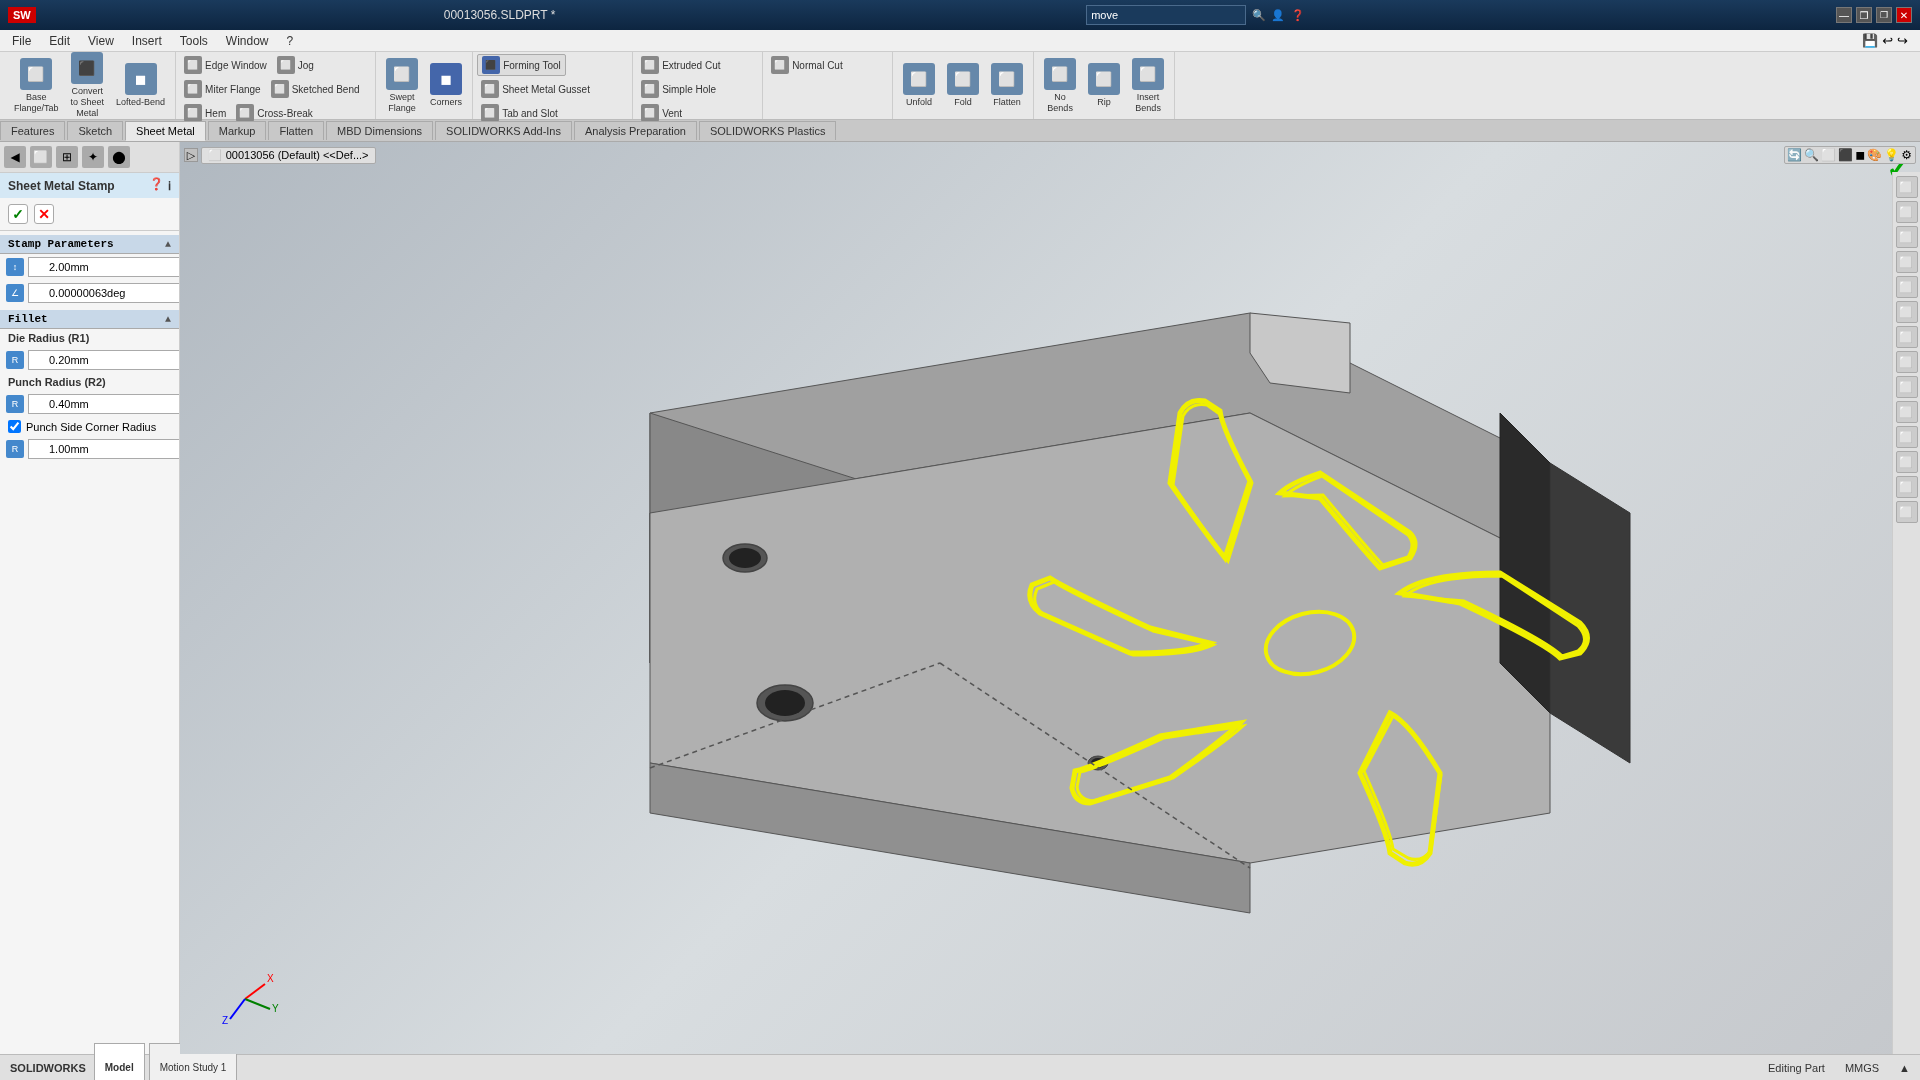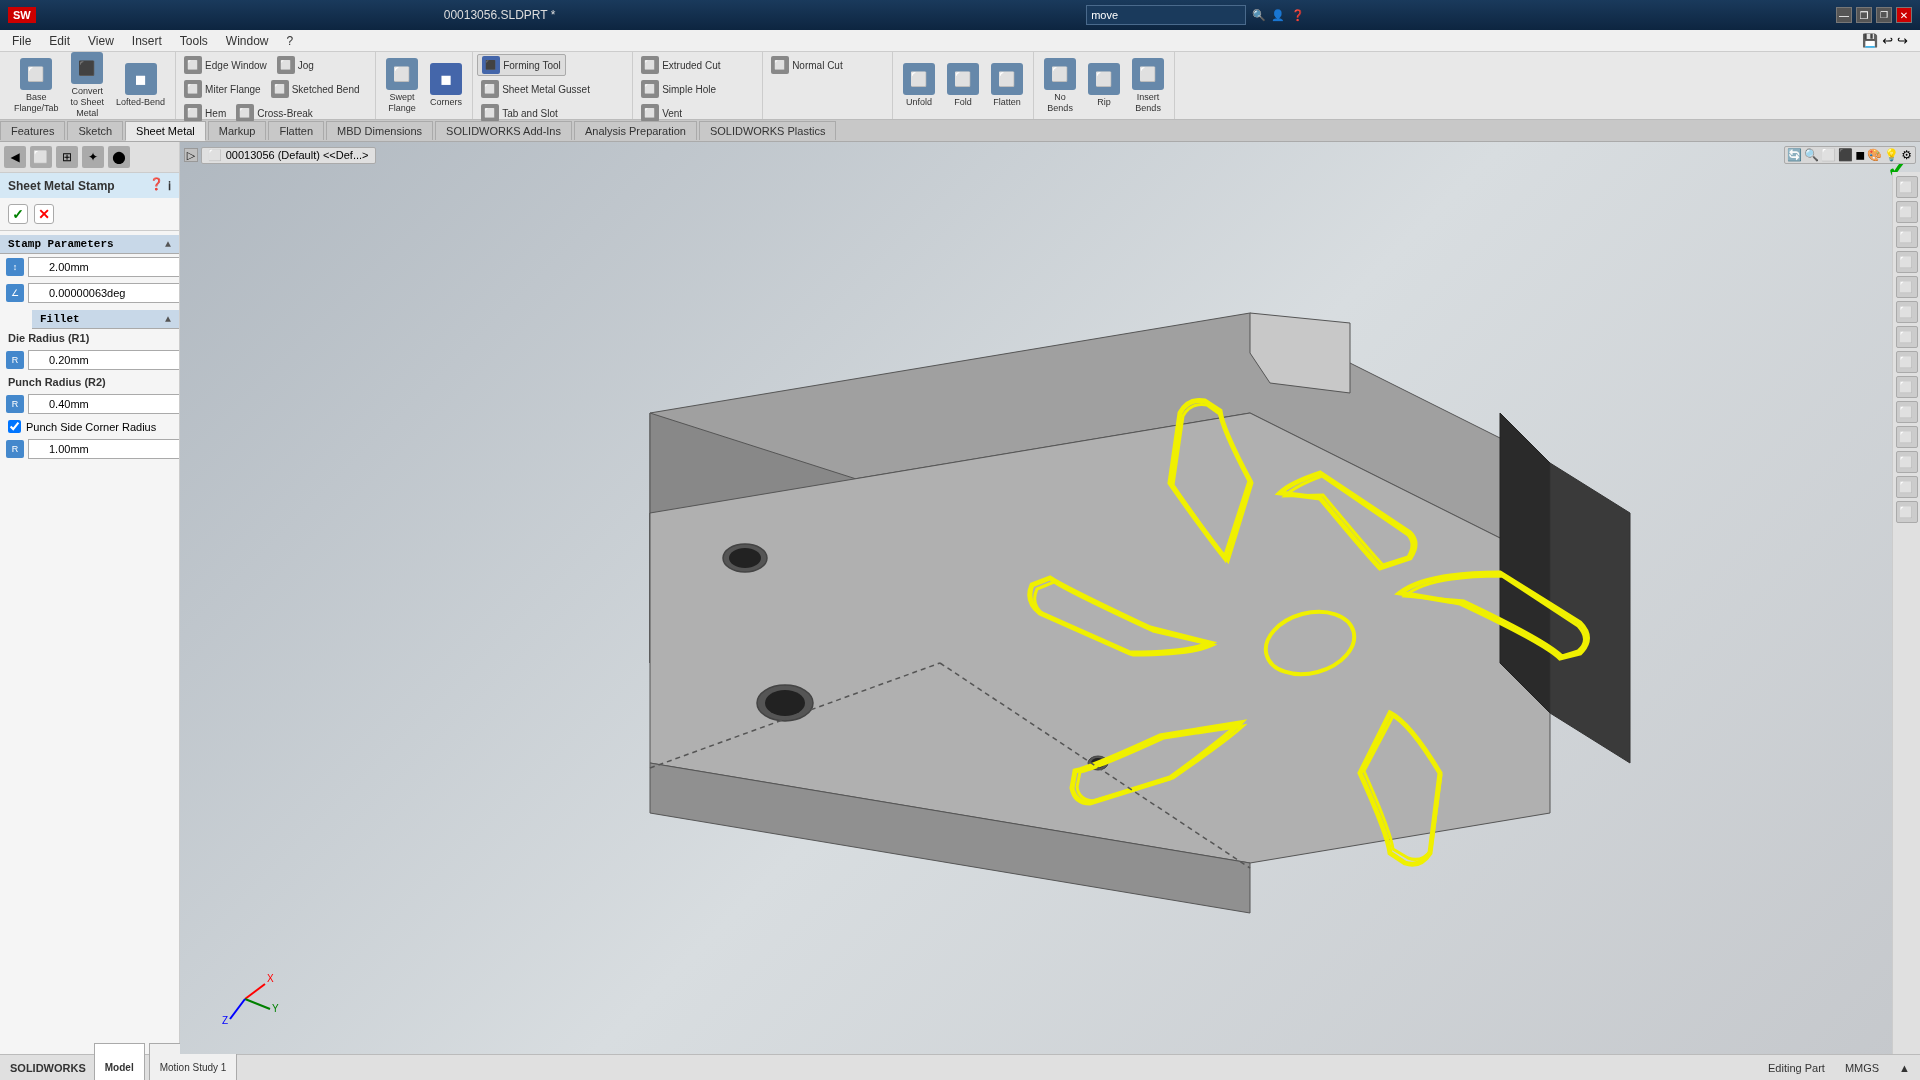--- a/index.html
+++ b/index.html
@@ -589,21 +589,21 @@
         <input class="field-input" value="2.00mm" style="">
 
       </div>
 
       <div class="panel-field">
         <div class="field-icon" style="background:#4488cc;">∠</div>
         <input class="field-input" value="0.00000063deg" style="">
 
       </div>
 
-      <div class="panel-section-header" style="margin-top:4px;margin-left:32px;">
+      <div class="panel-section-header" style="margin-top:4px;">
         <span>Fillet</span>
         <span class="section-arrow">▲</span>
       </div>
 
       <div class="panel-label">Die Radius (R1)</div>
 
       <div class="panel-field">
         <div class="field-icon" style="background:#4488cc;">R</div>
         <input class="field-input" value="0.20mm" style="">
 

